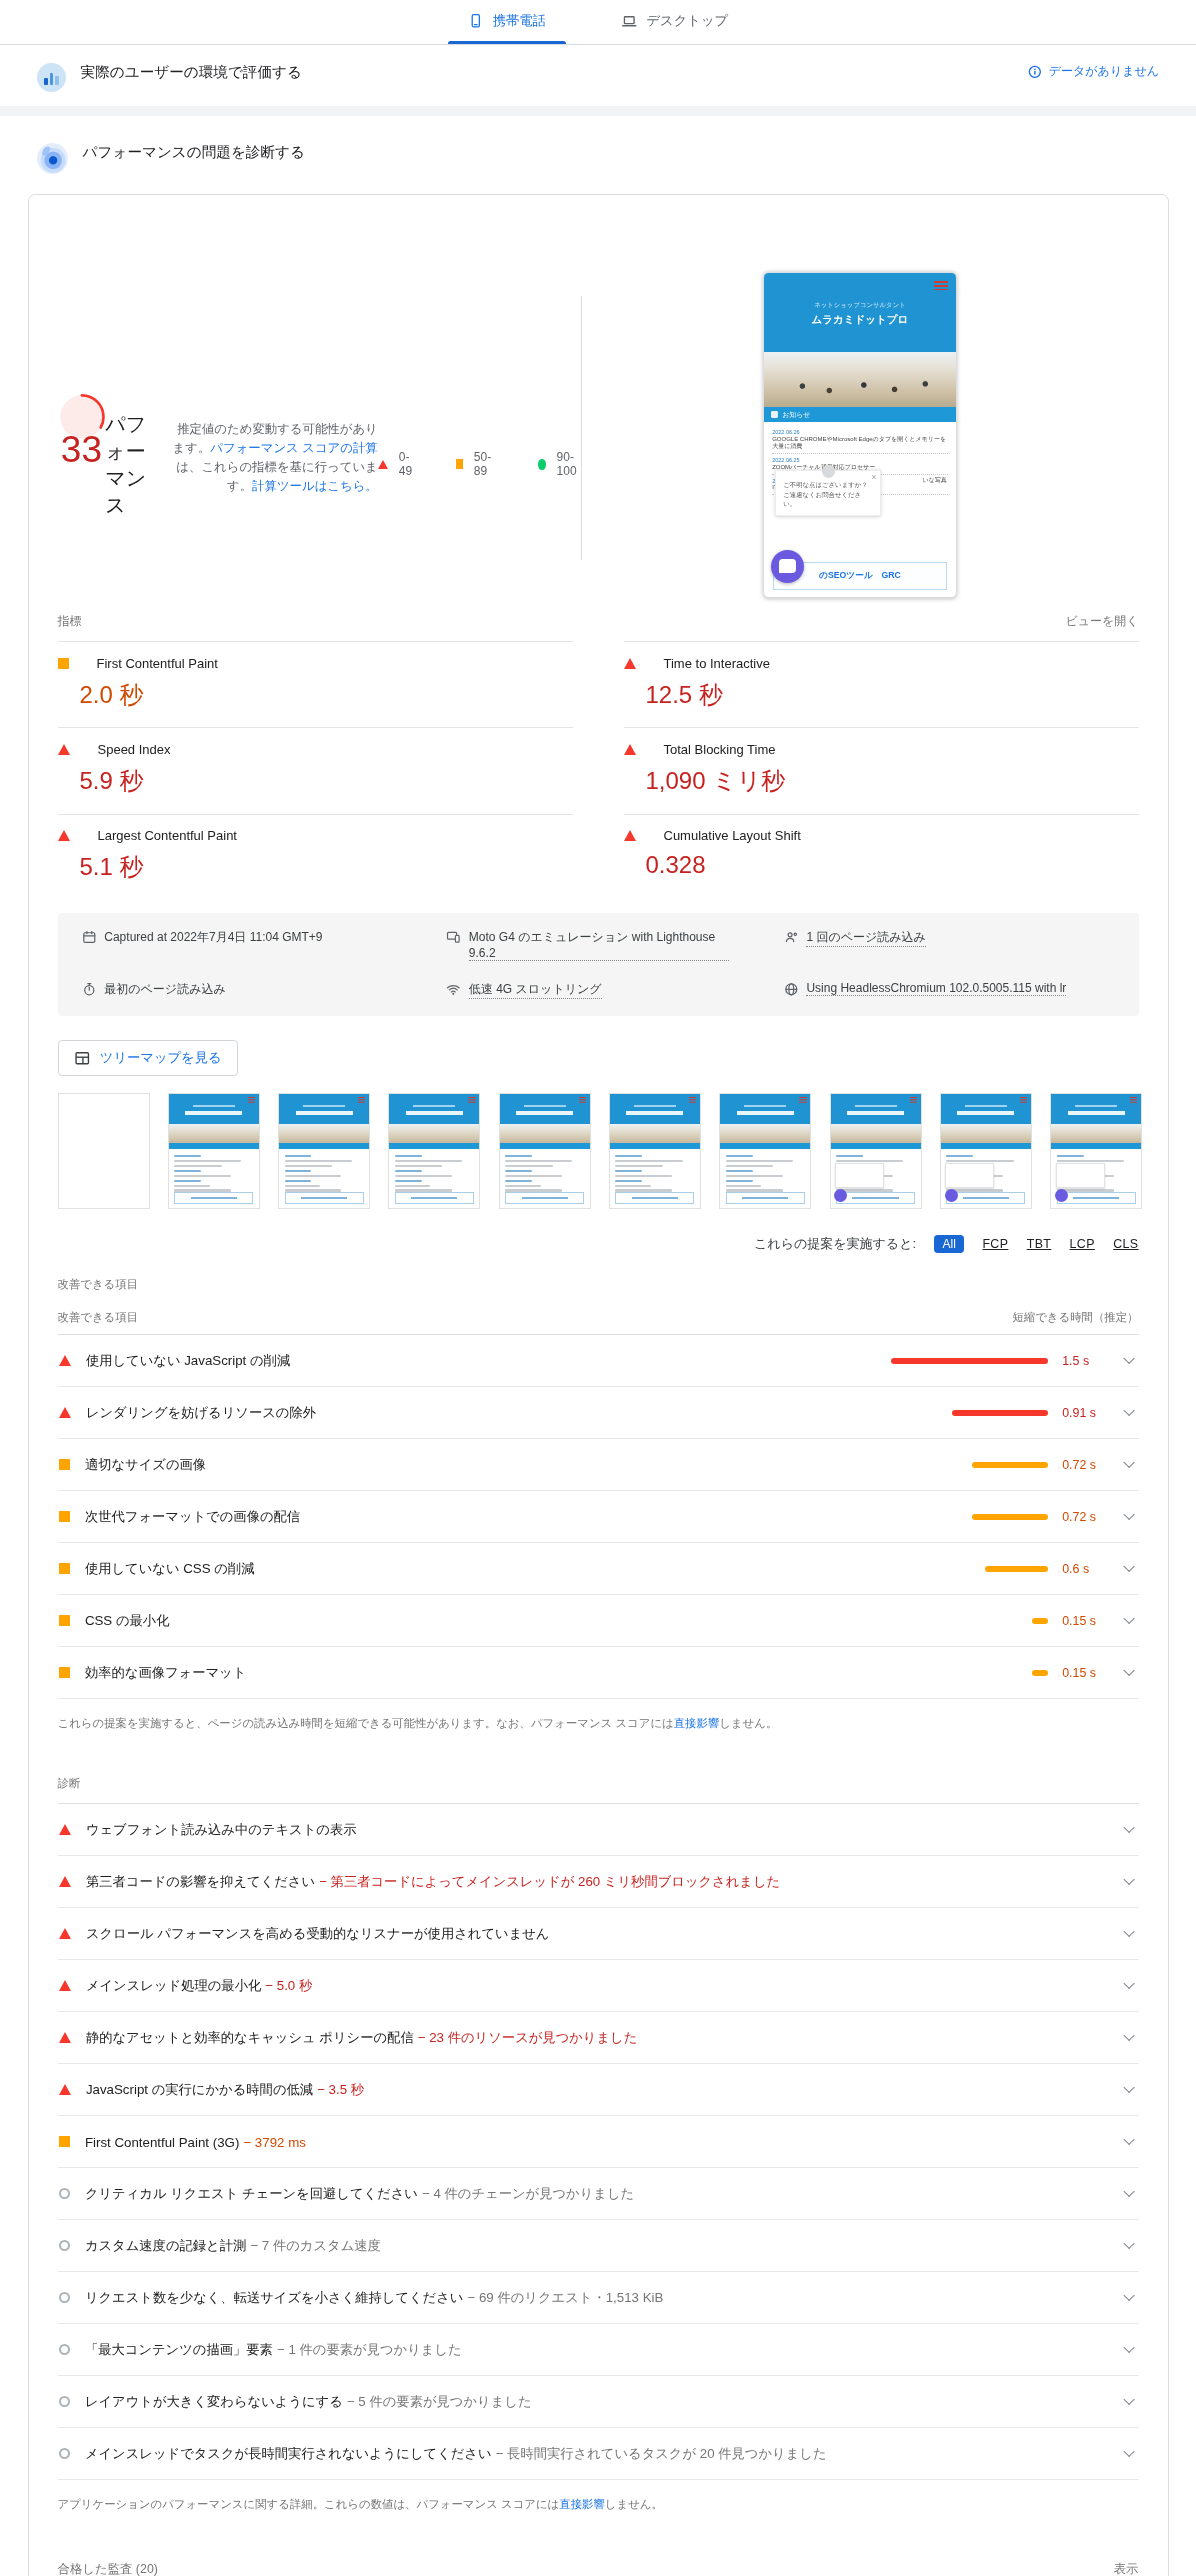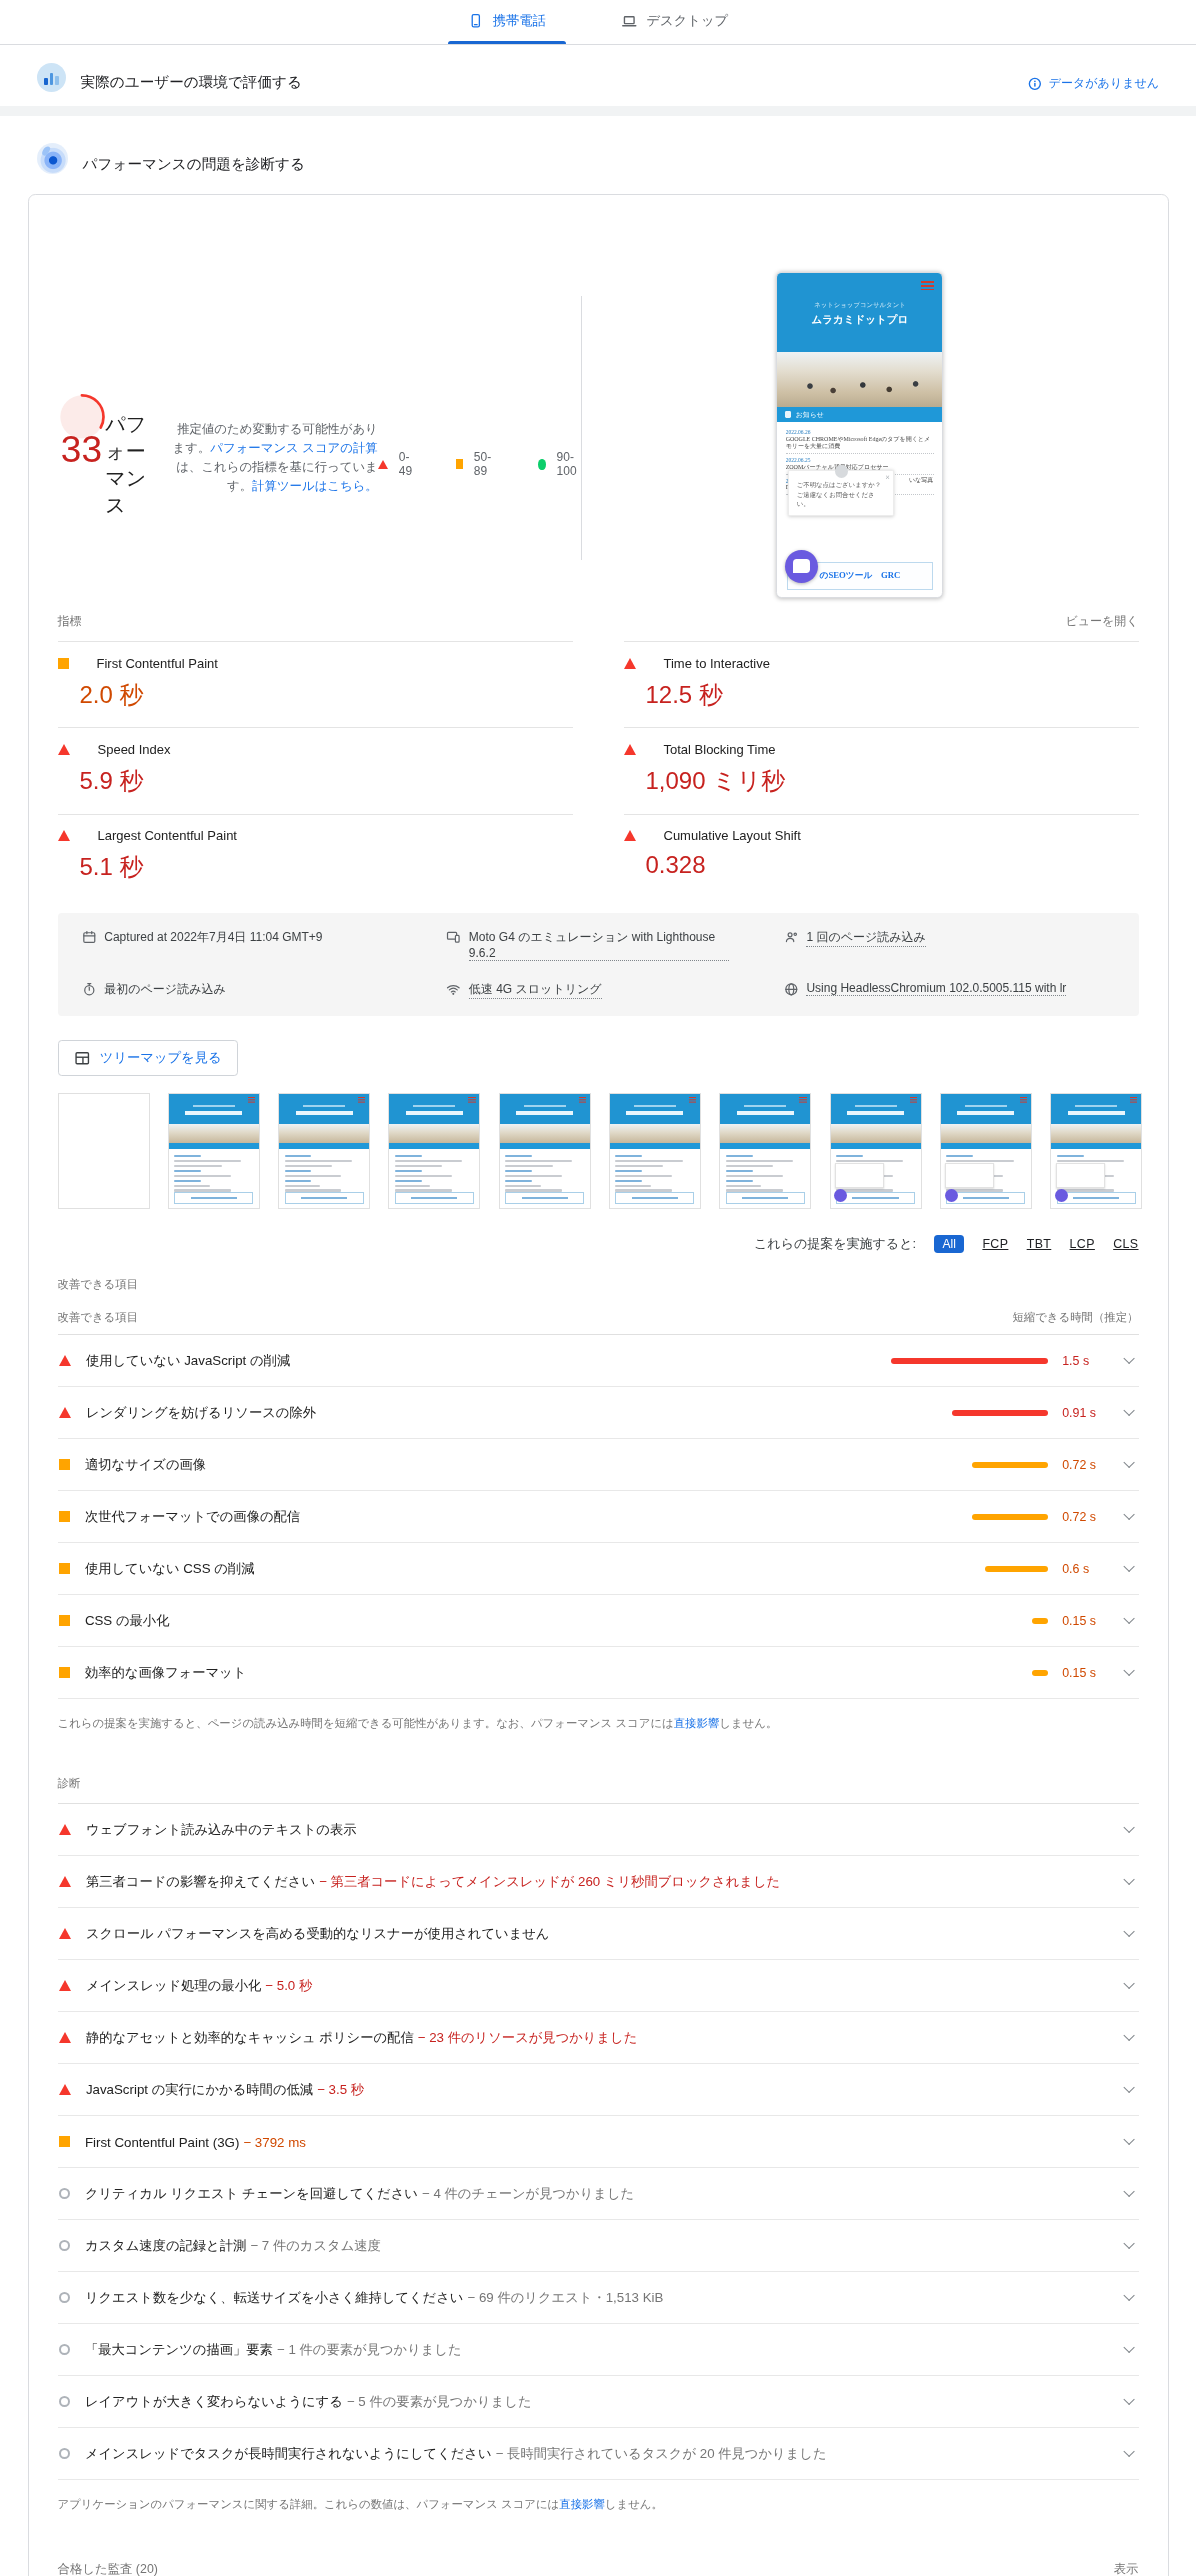--- a/index.html
+++ b/index.html
@@ -13,21 +13,21 @@
   *{box-sizing:border-box}
   body{width:1196px;height:2576px;overflow:hidden;margin:0;background:#fff;
        font-family:"Liberation Sans","DejaVu Sans",sans-serif;color:var(--ink)}
   
   .tabbar{display:flex;justify-content:center;gap:64px;border-bottom:0.9px solid var(--border);padding-top:3.7px}
   .tab{position:relative;display:flex;align-items:center;gap:9.2px;font-size:13.3px;padding:8.2px 5.5px 13.7px;cursor:pointer}
   .tab.active{color:var(--blue)}
   .tab.inactive{color:var(--gray)}
   .tab.active::after{content:"";position:absolute;left:-14.6px;right:-14.6px;bottom:0;height:2.7px;background:var(--blue-dark);border-radius:2.7px 2.7px 0 0}
   
-  .section-row{display:flex;align-items:flex-end;gap:14.6px;padding:18.3px 37px 14.6px}
+  .section-row{display:flex;align-items:flex-start;gap:14.6px;padding:18.3px 37px 14.6px}
   .section-title{font-size:14.6px;color:var(--ink)}
   .nodata{margin-left:auto;display:flex;align-items:center;gap:7.3px;color:var(--blue);font-size:12px;cursor:pointer}
   .band{height:9.2px;background:#f1f3f4}
   .field-icon{width:29px;height:29px;border-radius:50%;background:#cde4f6;display:flex;align-items:flex-end;justify-content:center;gap:1.8px;padding-bottom:6.4px}
   .field-icon i{display:block;width:3.7px;border-radius:0.9px}
   .field-icon i:nth-child(1){height:7.3px;background:#1765cf}
   .field-icon i:nth-child(2){height:12px;background:#4e97e0}
   .field-icon i:nth-child(3){height:9.2px;background:#8fc0ec}
   .lab-icon{width:31px;height:31px;border-radius:50%;
     background:radial-gradient(circle at 52% 56%, #0b57d0 0 3.7px, #8ab4f8 4.6px 8.2px, #c7dcfa 9.2px 12px, #e4eefb 13px);position:relative}
@@ -49,22 +49,22 @@
   .legend{margin-top:29px;display:flex;gap:44px;align-items:center;font-size:12px;color:var(--gray)}
   .legend .item{display:flex;align-items:center;gap:11px}
   
   .tri{width:0;height:0;border-left:6.4px solid transparent;border-right:6.4px solid transparent;border-bottom:11px solid var(--red)}
   .tri.sm{border-left-width:5.5px;border-right-width:5.5px;border-bottom-width:9.2px}
   .sq{width:11px;height:11px;background:var(--orange)}
   .sq.sm{width:10px;height:10px}
   .dot{width:11px;height:11px;border-radius:50%;background:var(--green)}
   .ring{width:11px;height:11px;border-radius:50%;border:2.3px solid #aeb3b9}
   
-  .thumb{width:167px;height:326px;border:0.9px solid var(--border);border-radius:5.5px;box-shadow:0 0.9px 4.6px rgba(0,0,0,.25);
-    overflow:hidden;position:relative;background:#fff;font-family:Liberation Serif, serif}
+  .thumb{width:194px;height:326px;border:0.9px solid var(--border);border-radius:5.5px;box-shadow:0 0.9px 4.6px rgba(0,0,0,.25);
+    overflow:hidden;position:relative;background:#fff;font-family:Liberation Sans, sans-serif}
   .t-head{height:79px;background:#2094d2;position:relative;text-align:center;padding-top:27.5px}
   .t-burger{position:absolute;top:6.4px;right:8.2px;width:13.7px}
   .t-burger i{display:block;height:1.8px;background:#d23b2d;margin:1.8px 0}
   .t-sub{color:#cfe9f7;font-size:6.4px}
   .t-title{color:#fff;font-size:10.5px;font-weight:bold;margin-top:3.7px}
   .t-photo{height:55px;background:
      radial-gradient(circle at 20% 62%, #3a3f44 0 2.3px, transparent 3.2px),
      radial-gradient(circle at 34% 70%, #4a4038 0 2.3px, transparent 3.2px),
      radial-gradient(circle at 52% 60%, #33383c 0 2.3px, transparent 3.2px),
      radial-gradient(circle at 68% 68%, #453d33 0 2.3px, transparent 3.2px),

